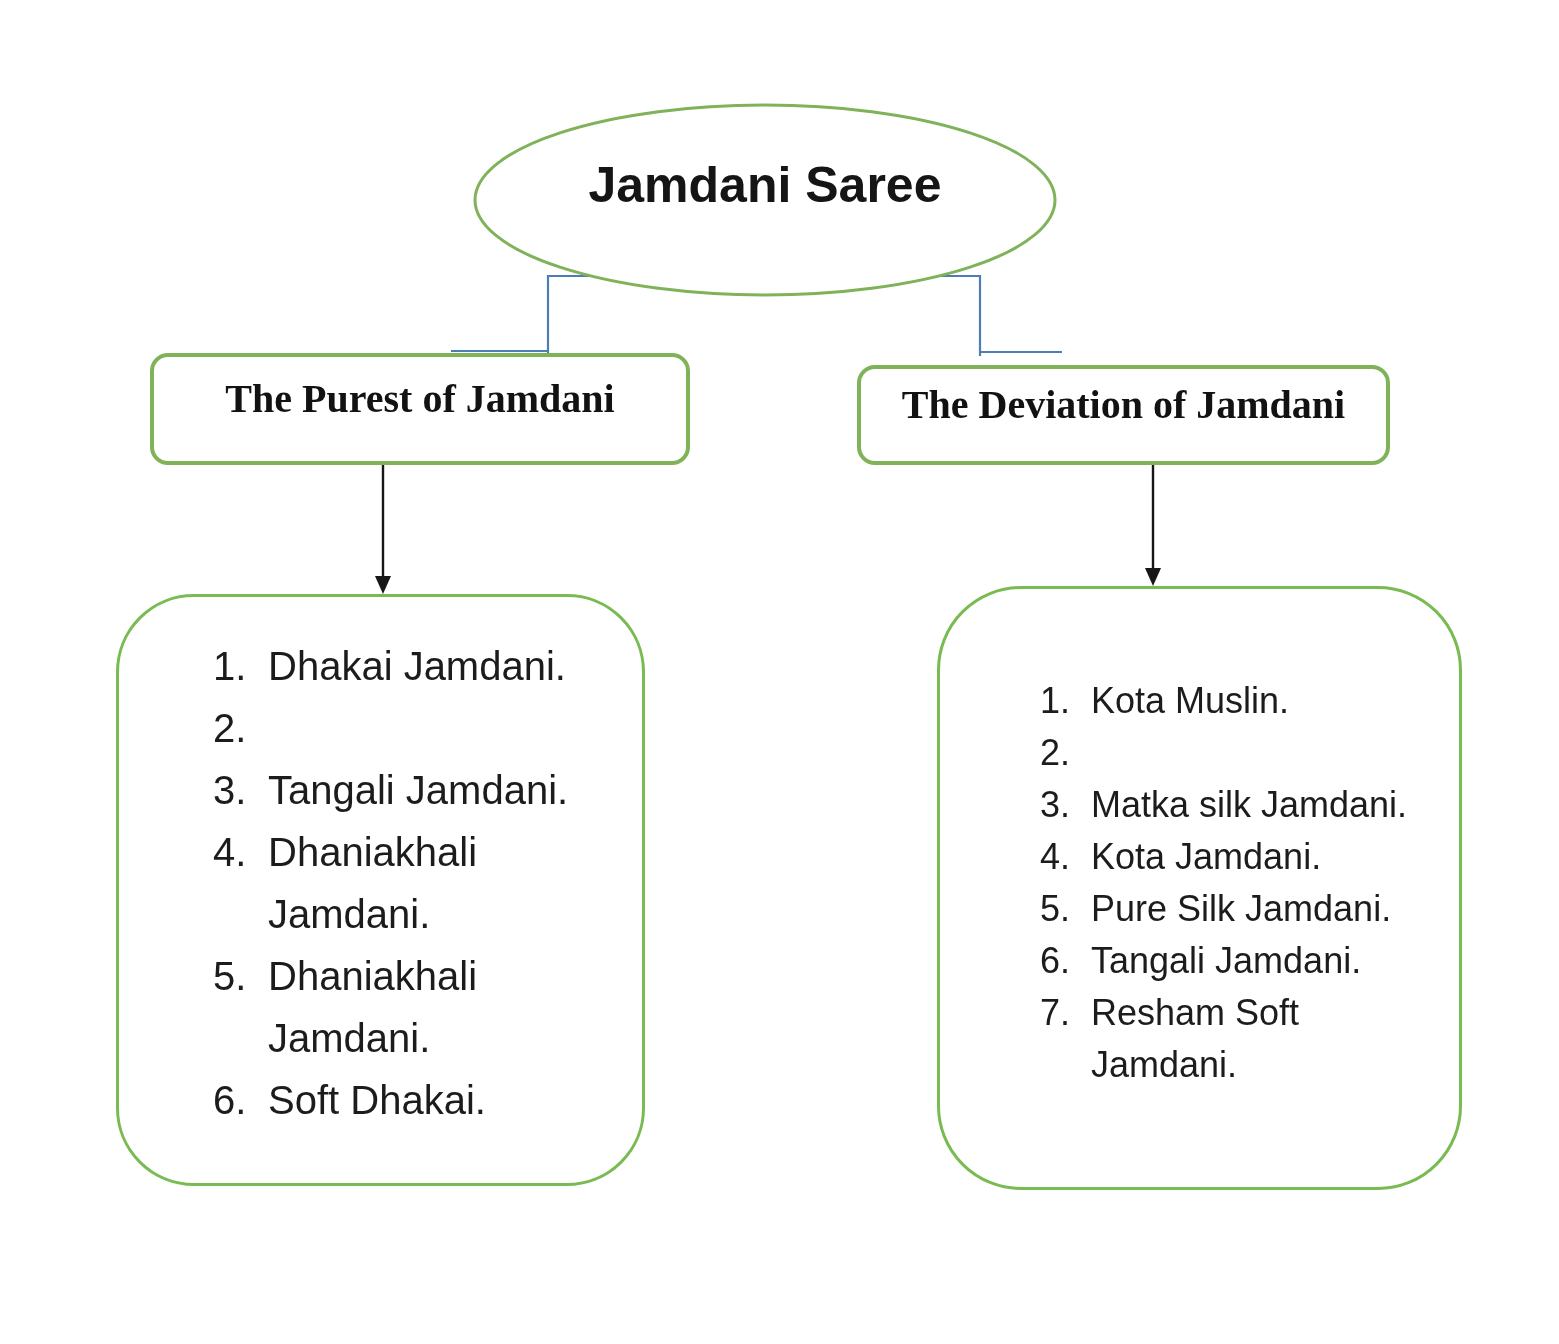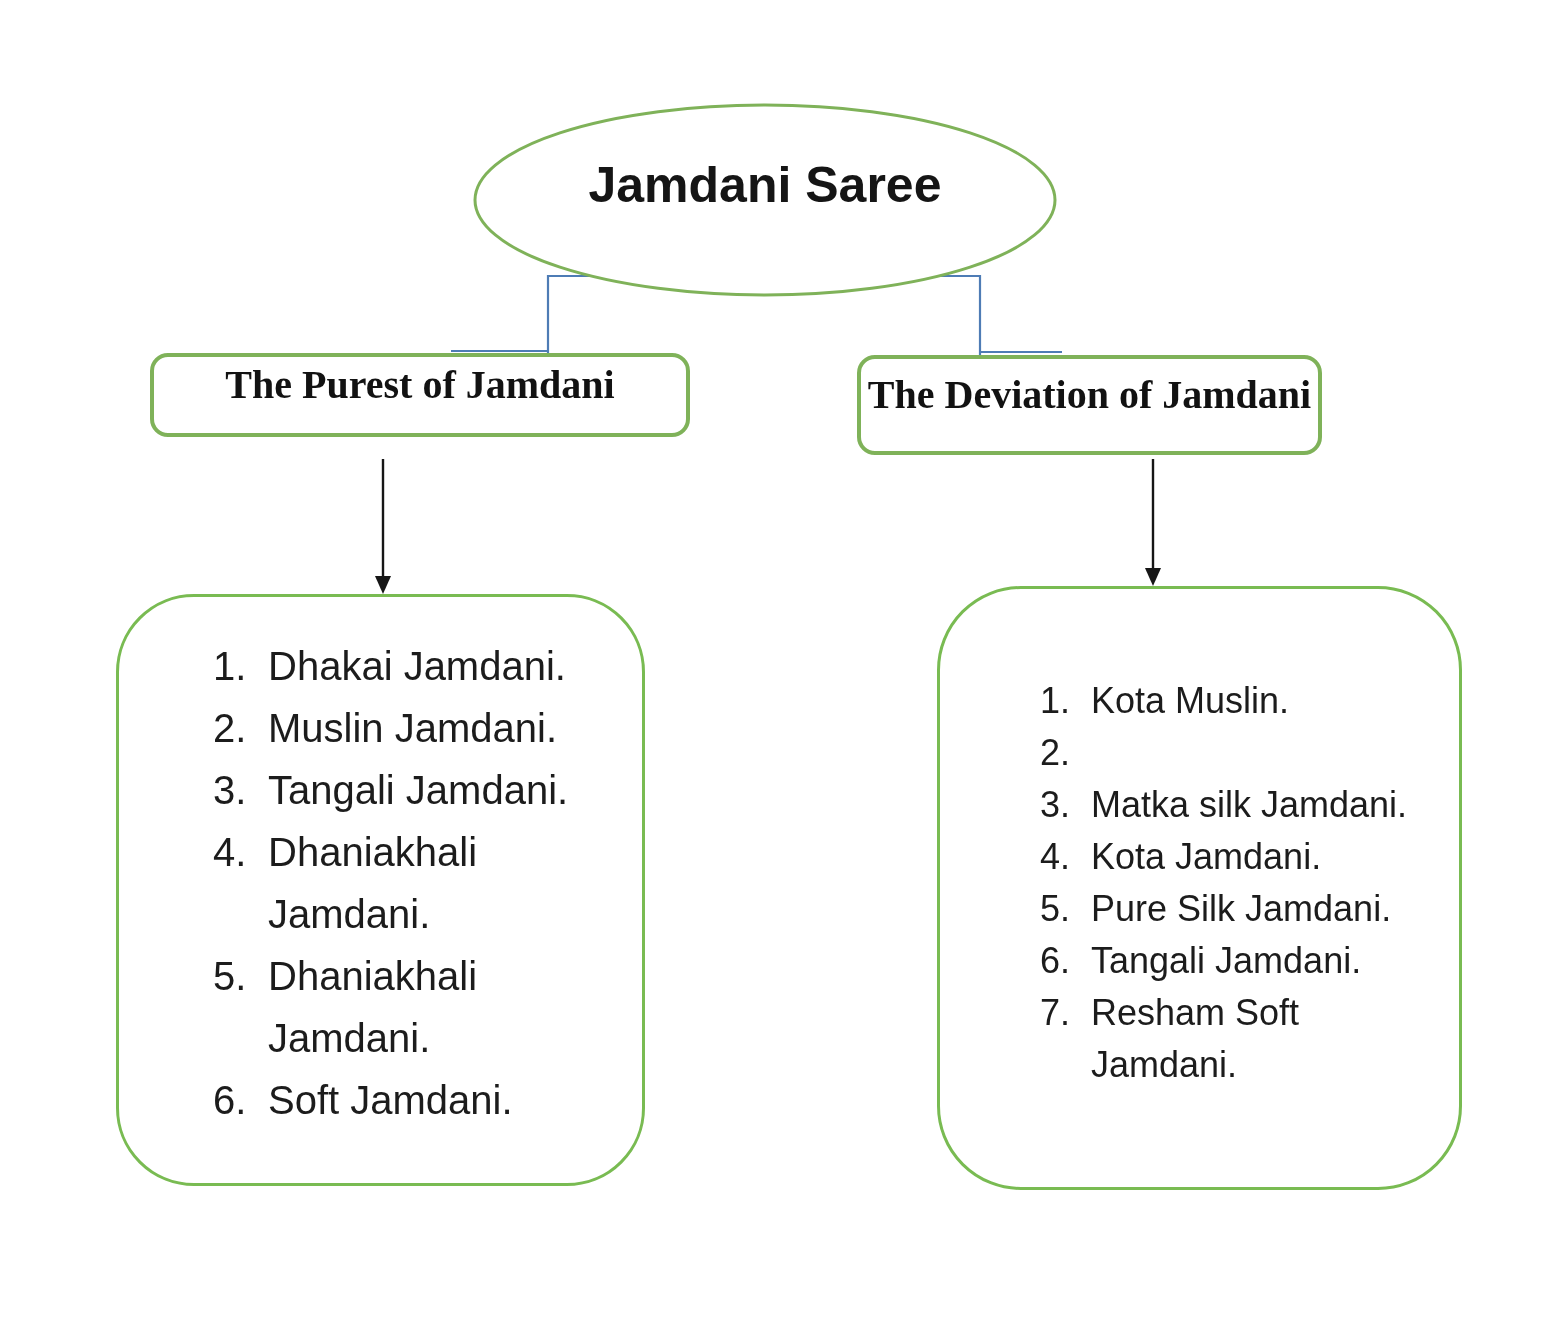--- a/index.html
+++ b/index.html
@@ -66,22 +66,22 @@
     align-items: center;
     justify-content: center;
     font-family: "Liberation Serif", serif;
     font-weight: bold;
     font-size: 40px;
     color: #121212;
   }
   .title-box .title-text {
     transform: translateY(-11px);
   }
-  .title-box.left  { left: 150px; top: 353px; width: 540px; height: 84px; }
-  .title-box.right { left: 857px; top: 355px; width: 465px; height: 100px; }
+  .title-box.left  { left: 150px; top: 353px; width: 540px; height: 112px; }
+  .title-box.right { left: 857px; top: 365px; width: 533px; height: 100px; }
   .list-box {
     position: absolute;
     box-sizing: border-box;
     border: 3.5px solid var(--green-list, #79bb52);
     background: #ffffff;
   }
   .list-box.left {
     left: 116px; top: 594px;
     width: 529px; height: 592px;
     border-radius: 78px;
@@ -143,23 +143,20 @@
 
   <div class="list-box left">
       <div class="list-item">
         <span class="num">1.</span>
         <span class="txt">
           <span class="line">Dhakai Jamdani.</span>
         </span>
       </div>
       <div class="list-item">
         <span class="num">2.</span>
-        <span class="txt">
-          <span class="line">Muslin Jamdani.</span>
-        </span>
       </div>
       <div class="list-item">
         <span class="num">3.</span>
         <span class="txt">
           <span class="line">Tangali Jamdani.</span>
         </span>
       </div>
       <div class="list-item">
         <span class="num">4.</span>
         <span class="txt">
@@ -170,21 +167,21 @@
       <div class="list-item">
         <span class="num">5.</span>
         <span class="txt">
           <span class="line">Dhaniakhali</span>
           <span class="line">Jamdani.</span>
         </span>
       </div>
       <div class="list-item">
         <span class="num">6.</span>
         <span class="txt">
-          <span class="line">Soft Jamdani.</span>
+          <span class="line">Soft Dhakai.</span>
         </span>
       </div>
     </div>
   <div class="list-box right">
       <div class="list-item">
         <span class="num">1.</span>
         <span class="txt">
           <span class="line">Kota Muslin.</span>
         </span>
       </div>

